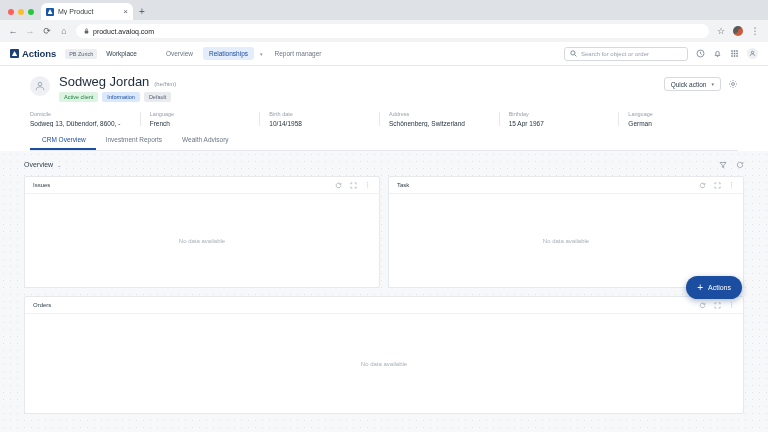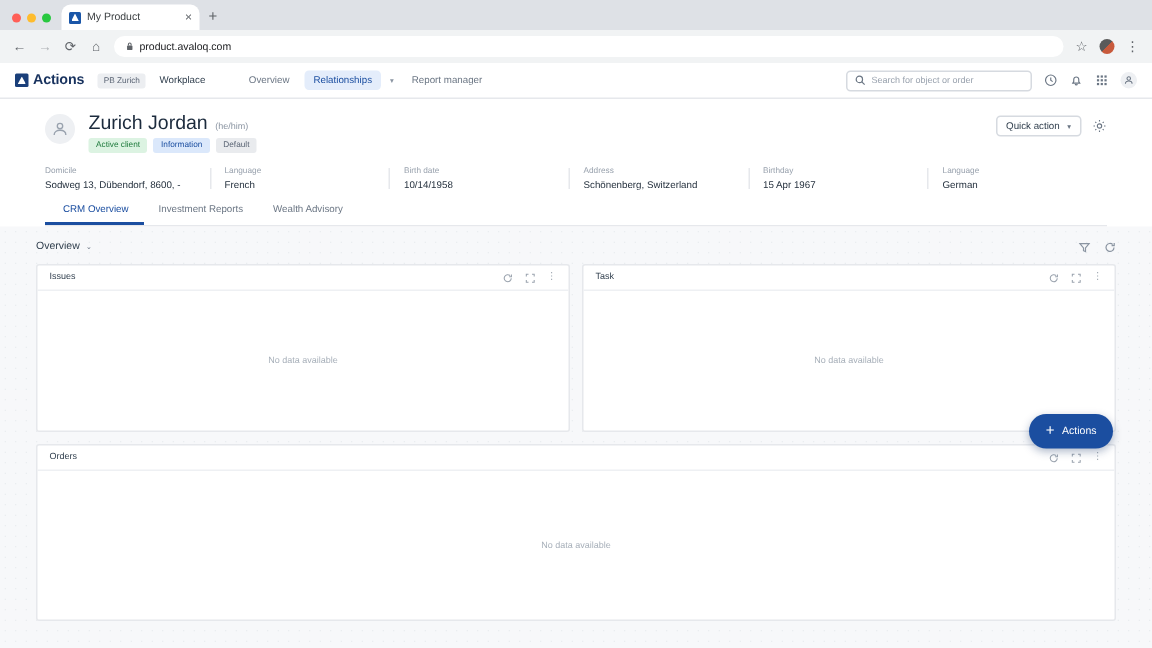--- a/index.html
+++ b/index.html
@@ -301,21 +301,21 @@
 
   <div class="profile-top">
     <span class="client-avatar">
       <svg width="12" height="12" viewBox="0 0 16 16" fill="none" stroke="#99a2ae" stroke-width="1.2">
         <circle cx="8" cy="5.4" r="2.4"></circle>
           <path d="M2.8 13.4c0-2.8 2.3-4.3 5.2-4.3s5.2 1.5 5.2 4.3"></path>
       </svg>
     </span>
     <div>
       <div class="client-name-row">
-        <span class="client-name">Zurich Jordan</span>
+        <span class="client-name">Sodweg Jordan</span>
         <span class="pronouns">(he/him)</span>
       </div>
       <div class="chips">
         <span class="chip green">Active client</span>
         <span class="chip blue">Information</span>
         <span class="chip gray">Default</span>
       </div>
     </div>
   </div>
 

